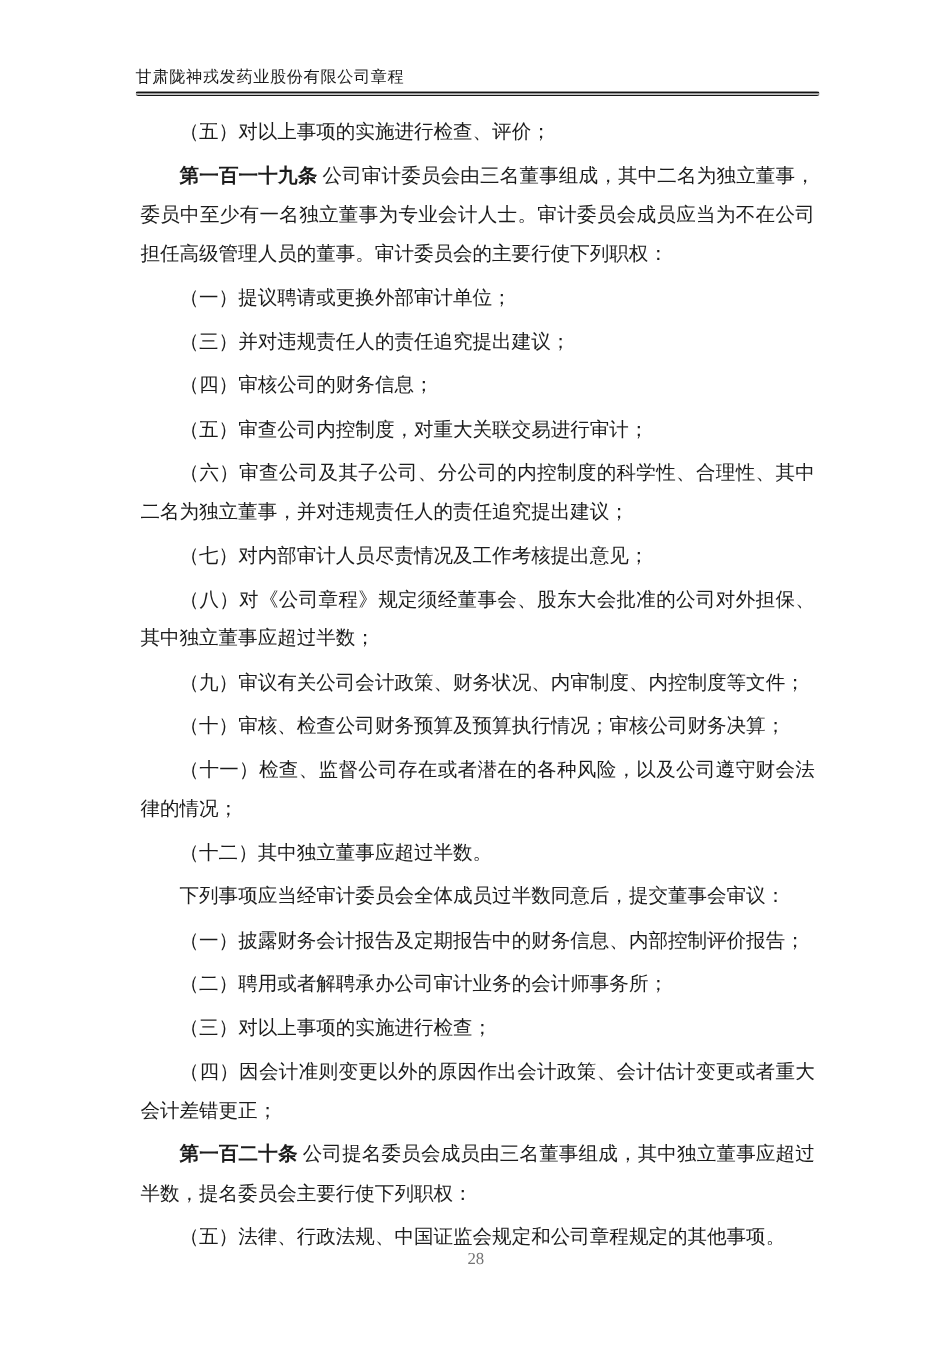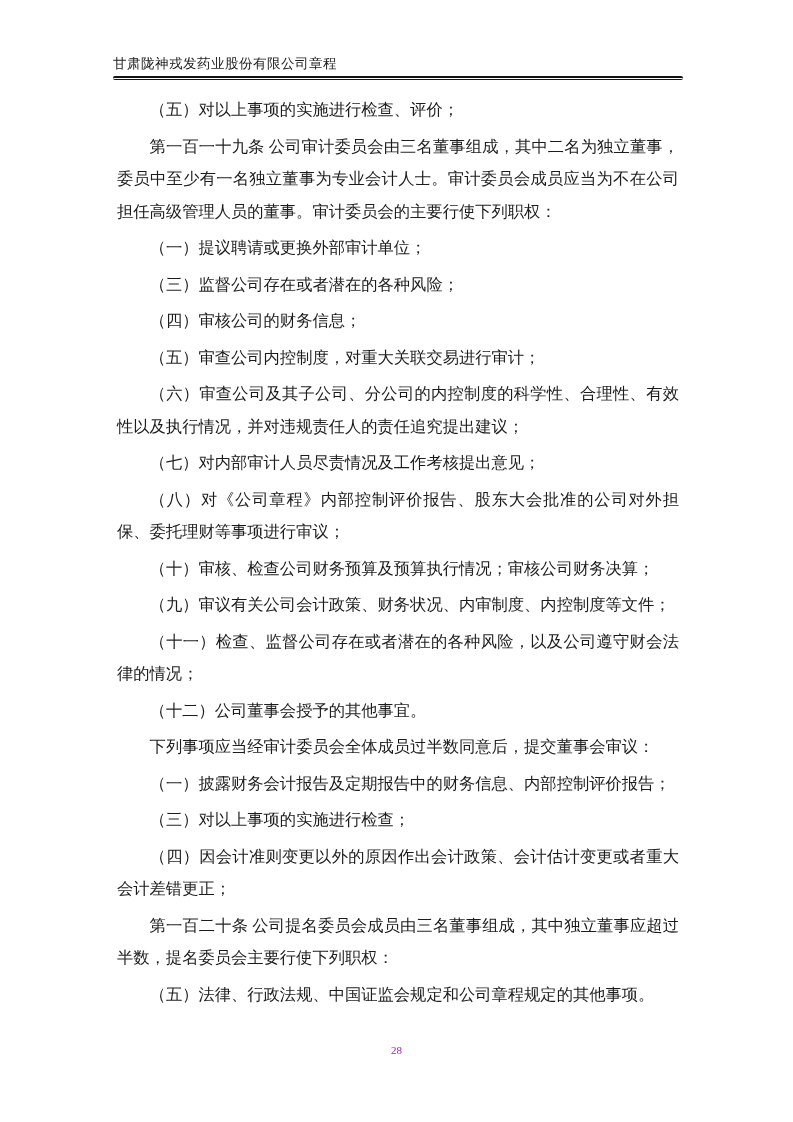--- a/index.html
+++ b/index.html
@@ -46,62 +46,63 @@
     font-size: 16.3px;
     line-height: 32.5px;
     text-align: justify;
     text-justify: inter-character;
   }
   .doc-body p.para {
     margin: 4px;
     text-indent: 2em;
   }
   .doc-body p.para b.article-no {
-    font-weight: normal;
+    font-weight: bold;
   }
   
   .page-footer {
     position: absolute;
     top: 1040px;
     left: 0;
     right: 0;
     text-align: center;
   }
   .page-number {
-    font-size: 11px;
+    font-size: 14px;
     line-height: 16px;
-    color: #a21caf;
+    color: #737373;
   }
 </style>
 </head>
 <body>
 
 <div class="page">
 
   <div class="page-header">
     <div class="header-title">甘肃陇神戎发药业股份有限公司章程</div>
     <div class="header-rule"></div>
   </div>
 
   <div class="doc-body" id="doc-body">
       <p class="para">（五）对以上事项的实施进行检查、评价；</p>
       <p class="para"><b class="article-no">第一百一十九条</b> 公司审计委员会由三名董事组成，其中二名为独立董事，委员中至少有一名独立董事为专业会计人士。审计委员会成员应当为不在公司担任高级管理人员的董事。审计委员会的主要行使下列职权：</p>
       <p class="para">（一）提议聘请或更换外部审计单位；</p>
-      <p class="para">（三）监督公司存在或者潜在的各种风险；</p>
+      <p class="para">（三）并对违规责任人的责任追究提出建议；</p>
       <p class="para">（四）审核公司的财务信息；</p>
       <p class="para">（五）审查公司内控制度，对重大关联交易进行审计；</p>
-      <p class="para">（六）审查公司及其子公司、分公司的内控制度的科学性、合理性、有效性以及执行情况，并对违规责任人的责任追究提出建议；</p>
+      <p class="para">（六）审查公司及其子公司、分公司的内控制度的科学性、合理性、其中二名为独立董事，并对违规责任人的责任追究提出建议；</p>
       <p class="para">（七）对内部审计人员尽责情况及工作考核提出意见；</p>
-      <p class="para">（八）对《公司章程》内部控制评价报告、股东大会批准的公司对外担保、委托理财等事项进行审议；</p>
+      <p class="para">（八）对《公司章程》规定须经董事会、股东大会批准的公司对外担保、其中独立董事应超过半数；</p>
+      <p class="para">（九）审议有关公司会计政策、财务状况、内审制度、内控制度等文件；</p>
       <p class="para">（十）审核、检查公司财务预算及预算执行情况；审核公司财务决算；</p>
-      <p class="para">（九）审议有关公司会计政策、财务状况、内审制度、内控制度等文件；</p>
       <p class="para">（十一）检查、监督公司存在或者潜在的各种风险，以及公司遵守财会法律的情况；</p>
-      <p class="para">（十二）公司董事会授予的其他事宜。</p>
+      <p class="para">（十二）其中独立董事应超过半数。</p>
       <p class="para">下列事项应当经审计委员会全体成员过半数同意后，提交董事会审议：</p>
       <p class="para">（一）披露财务会计报告及定期报告中的财务信息、内部控制评价报告；</p>
+      <p class="para">（二）聘用或者解聘承办公司审计业务的会计师事务所；</p>
       <p class="para">（三）对以上事项的实施进行检查；</p>
       <p class="para">（四）因会计准则变更以外的原因作出会计政策、会计估计变更或者重大会计差错更正；</p>
       <p class="para"><b class="article-no">第一百二十条</b> 公司提名委员会成员由三名董事组成，其中独立董事应超过半数，提名委员会主要行使下列职权：</p>
       <p class="para">（五）法律、行政法规、中国证监会规定和公司章程规定的其他事项。</p>
     </div>
 
   <div class="page-footer">
     <span class="page-number">28</span>
   </div>
 

